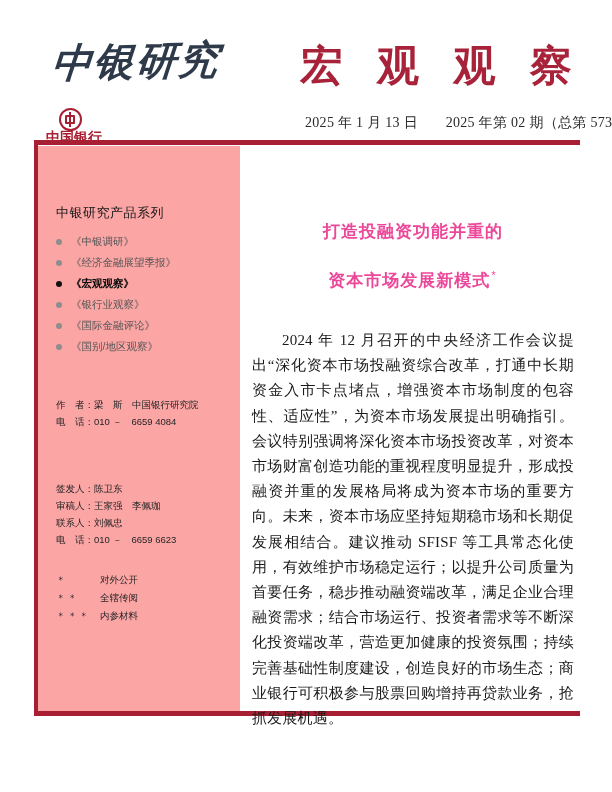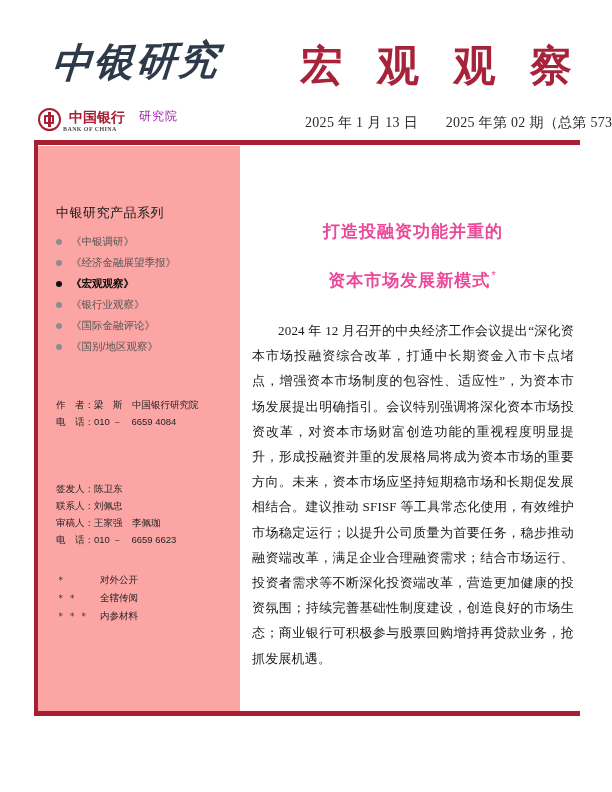--- a/index.html
+++ b/index.html
@@ -44,21 +44,23 @@
     font-weight: bold;
     color: #a82339;
     letter-spacing: 12px;
     white-space: nowrap;
   }
   #boc-logo-group {
     position: absolute;
     left: 38px;
     top: 108px;
     display: flex;
+    align-items: center;
     height: 26px;
+    flex-direction: column;
   }
   .boc-emblem {
     width: 19px; height: 19px;
     border: 2.2px solid #a81f33;
     border-radius: 50%;
     position: relative;
     flex: 0 0 auto;
   }
   .boc-emblem::before {
     content: "";
@@ -248,23 +250,23 @@
     white-space: nowrap;
   }
   #title-line-1 { margin-top: 74px; }
   #title-line-2 { margin-top: 26px; font-family: Liberation Mono, monospace; }
   #title-line-2 .asterisk {
     font-size: 11px;
     vertical-align: super;
     font-weight: normal;
   }
   #article-body {
-    margin-top: 26px;
-    font-family: "Liberation Serif", "DejaVu Serif", serif;
-    font-size: 13px;
+    margin-top: 36px;
+    font-family: "Liberation Serif", "DejaVu Serif", serif;
+    font-size: 15px;
     color: #1a1a1a;
     line-height: 25.2px;
     text-align: justify;
     text-justify: inter-ideograph;
     text-indent: 2em;
     letter-spacing: 0.2px;
   }
 </style>
 </head>
 <body>
@@ -326,22 +328,22 @@
     </div>
   </div>
 
   <div id="author-block">
     <div>作　者：梁　斯　中国银行研究院</div>
     <div>电　话：010 －　6659 4084</div>
   </div>
 
   <div id="contact-block">
     <div>签发人：陈卫东</div>
+    <div>审稿人：王家强　李佩珈</div>
     <div>联系人：刘佩忠</div>
-    <div>审稿人：王家强　李佩珈</div>
     <div>电　话：010 －　6659 6623</div>
   </div>
 
   <div id="legend-block">
     <div class="legend-row">
       <span class="legend-star">＊</span>
       <span>对外公开</span>
     </div>
     <div class="legend-row">
       <span class="legend-star">＊＊</span>

